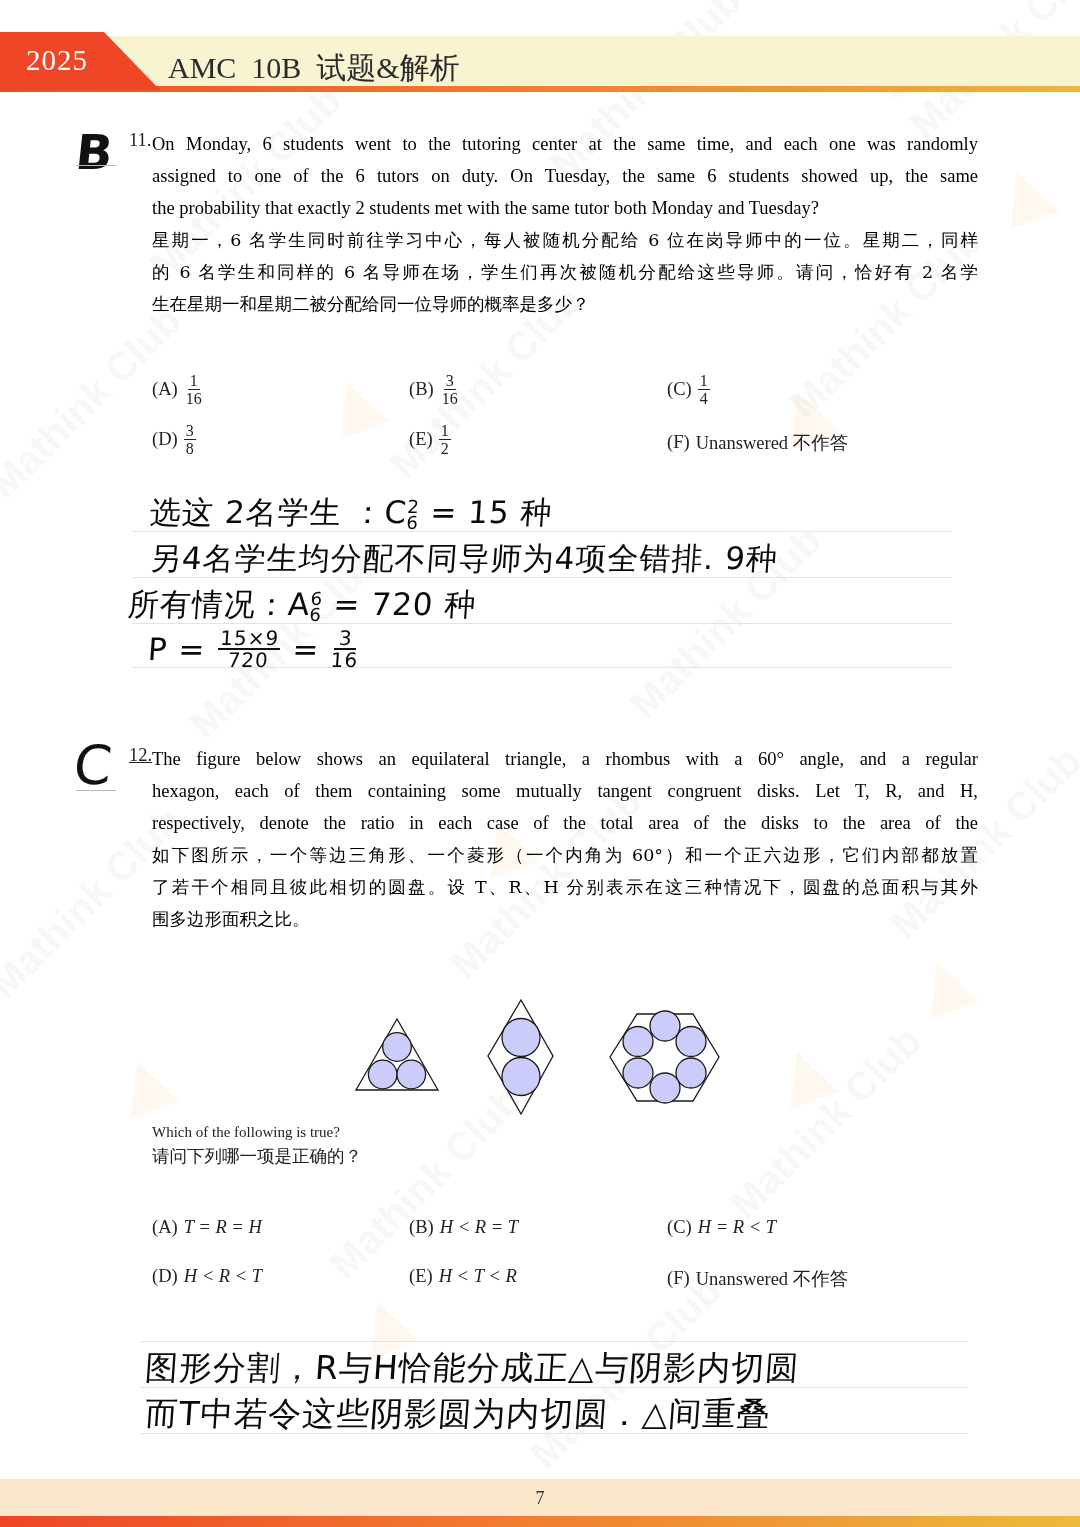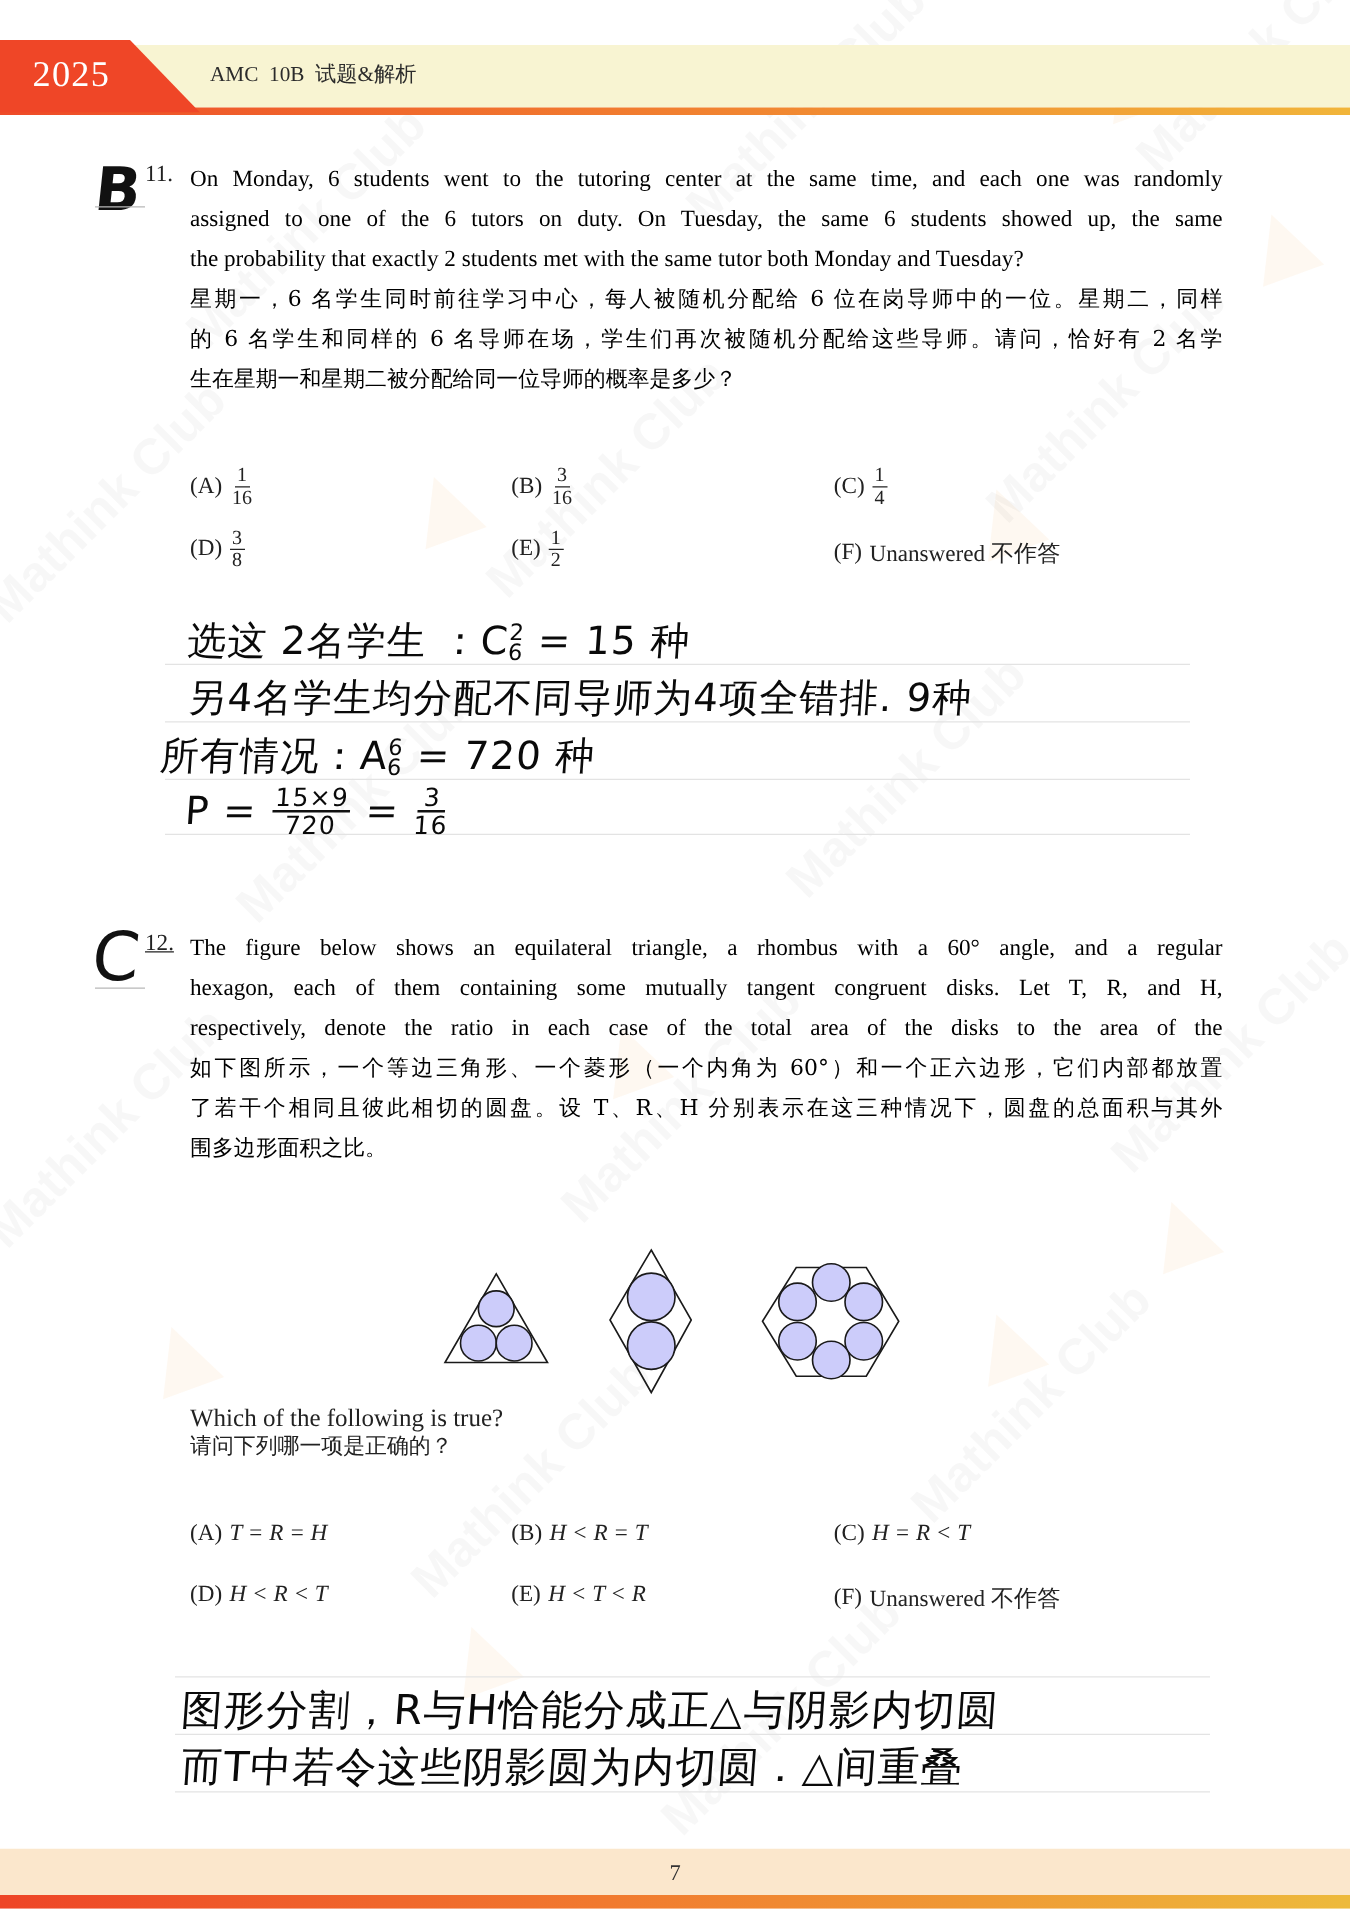--- a/index.html
+++ b/index.html
@@ -13,25 +13,25 @@
         border-bottom: 52px solid rgba(245,160,60,0.07); transform: rotate(-20deg); pointer-events: none; }
 
   
   .header { position: absolute; left: 0; top: 32px; width: 876px; height: 60px; }
   .header-band { position: absolute; left: 0; top: 4px; width: 1080px; height: 50px; background: #f8f4d2; }
   .header-bottom { position: absolute; left: 0; top: 54px; width: 1080px; height: 6px;
         background: linear-gradient(90deg, #ee4b28 0%, #f17a2f 45%, #f1b53a 100%); }
   .header-red { position: absolute; left: 0; top: 0; width: 160px; height: 60px; background: #ef4627;
         clip-path: polygon(0 0, 104px 0, 160px 58px, 0 58px); }
   .header-year { position: absolute; left: 26px; top: 12px; font-size: 29px; color: #fff; letter-spacing: 1px; }
-  .header-title { position: absolute; left: 168px; top: 16px; font-size: 17px; color: #2b2b2b; }
+  .header-title { position: absolute; left: 168px; top: 16px; font-size: 30px; color: #2b2b2b; }
 
   
   .problem { position: absolute; left: 116px; width: 864px; }
-  .p-num { position: absolute; left: 0; font-size: 18.5px; color: #222; }
+  .p-num { position: absolute; left: 13px; font-size: 18.5px; color: #222; }
   .p-body { position: absolute; left: 36px; width: 826px; font-size: 18.5px; line-height: 32px; text-align: justify; color: #000000; }
   .p-body .line { display: block; text-align-last: justify; white-space: nowrap; }
   .p-body .line.last { text-align-last: left; }
   .zh { font-family: "DejaVu Serif", "Liberation Serif", serif; font-size: 17.5px; }
 
   .choices { position: absolute; left: 152px; width: 760px; font-size: 18.5px; }
   .choice { position: absolute; display: flex; align-items: center; gap: 6px; color: #222; }
   .frac { display: inline-flex; flex-direction: column; align-items: center; font-size: 16px; line-height: 17px; }
   .frac .num { padding: 0 2px; border-bottom: 1.2px solid #222; }
   .frac .den { padding: 0 2px; }
@@ -218,21 +218,21 @@
       <circle cx="325" cy="36" r="15" fill="#ccccfa"></circle>
       <circle cx="351" cy="51.5" r="15" fill="#ccccfa"></circle>
       <circle cx="351" cy="83" r="15" fill="#ccccfa"></circle>
       <circle cx="325" cy="98" r="15" fill="#ccccfa"></circle>
       <circle cx="298" cy="83" r="15" fill="#ccccfa"></circle>
       <circle cx="298" cy="51.5" r="15" fill="#ccccfa"></circle>
     </g>
   </svg>
 </div>
 
-<div style="position:absolute;left:152px;top:1124px;font-size:20px;">Which of the following is true?</div>
+<div style="position:absolute;left:152px;top:1124px;font-size:15px;">Which of the following is true?</div>
 <div class="zh" style="position:absolute;left:152px;top:1144px;">请问下列哪一项是正确的？</div>
 
 <div class="choices math" style="top:1217px;">
   <div class="choice" style="left:0;top:0;">
     <span>(A)</span>
     <i>T = R = H</i>
   </div>
   <div class="choice" style="left:257px;top:0;">
     <span>(B)</span>
     <i>H &lt; R = T</i>

